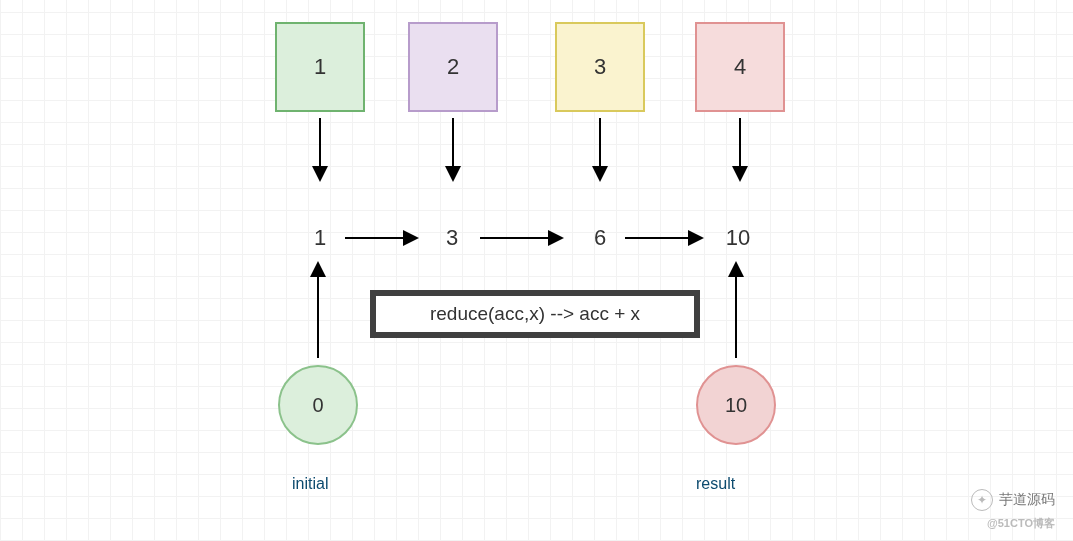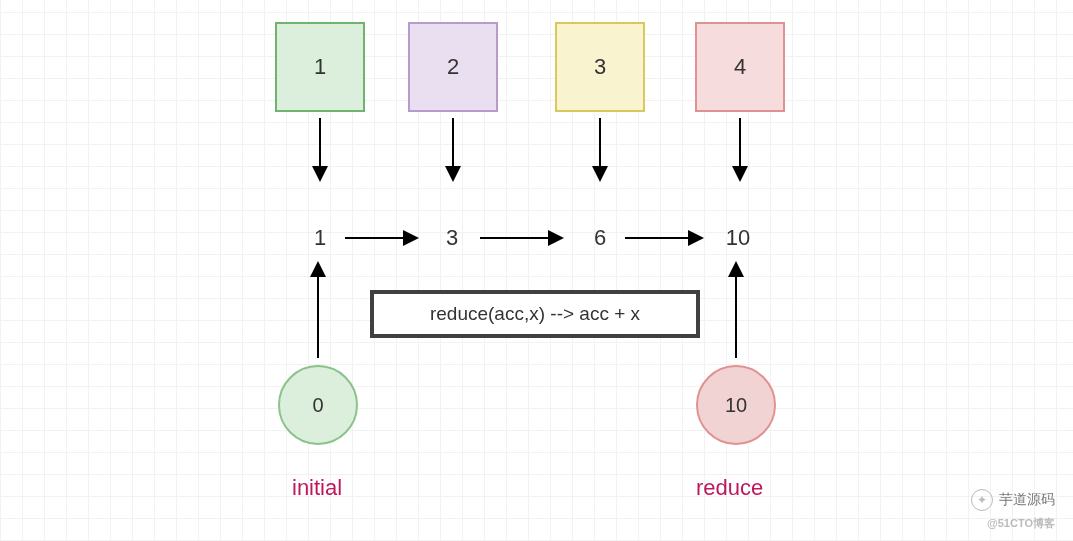--- a/index.html
+++ b/index.html
@@ -39,37 +39,37 @@
   .s3 { left:580px; }
   .s4 { left:718px; }
 
   svg.arrow { position:absolute; }
   svg.arrow line { stroke:#000; stroke-width:2; }
 
   .fnbox {
     position:absolute;
     left:370px; top:290px;
     width:330px; height:48px;
-    border:4px solid #404040;
+    border:6px solid #404040;
     background:#fff;
     display:flex; align-items:center; justify-content:center;
     font-size:19px; color:#333;
   }
 
   .circ {
     position:absolute;
     width:80px;height:80px;border-radius:50%;
     display:flex;align-items:center;justify-content:center;
     font-size:20px;color:#333;
     border:2px solid;
   }
   .circ.green { background:#dcefdc; border-color:#8bc28b; left:278px; top:365px; }
   .circ.red   { background:#f2d3d3; border-color:#e09292; left:696px; top:365px; }
 
-  .lbl { position:absolute; font-size:22px; color:#be185d; }
+  .lbl { position:absolute; font-size:16px; color:#0c4a6e; }
   .lbl.initial { left:292px; top:475px; }
   .lbl.result  { left:696px; top:475px; }
 
   .wm1 {
     position:absolute; right:18px; bottom:30px;
     display:flex; align-items:center; gap:6px;
     color:#777; font-size:14px;
   }
   .wm1 .wmicon {
     width:22px;height:22px;border-radius:50%;
@@ -131,21 +131,21 @@
       <line x1="10" y1="103" x2="10" y2="12" marker-end="url(#ah)"></line>
     </svg>
   <svg class="arrow" style="left:726px;top:255px" width="20" height="105">
       <line x1="10" y1="103" x2="10" y2="12" marker-end="url(#ah)"></line>
     </svg>
 
   <div class="circ green">0</div>
   <div class="circ red">10</div>
 
   <div class="lbl initial">initial</div>
-  <div class="lbl result">reduce</div>
+  <div class="lbl result">result</div>
 
   <div class="wm1">
     <span class="wmicon">✦</span>
     <span>芋道源码</span>
   </div>
   <div class="wm2">@51CTO博客</div>
 
 </div>
 
 </body></html>

